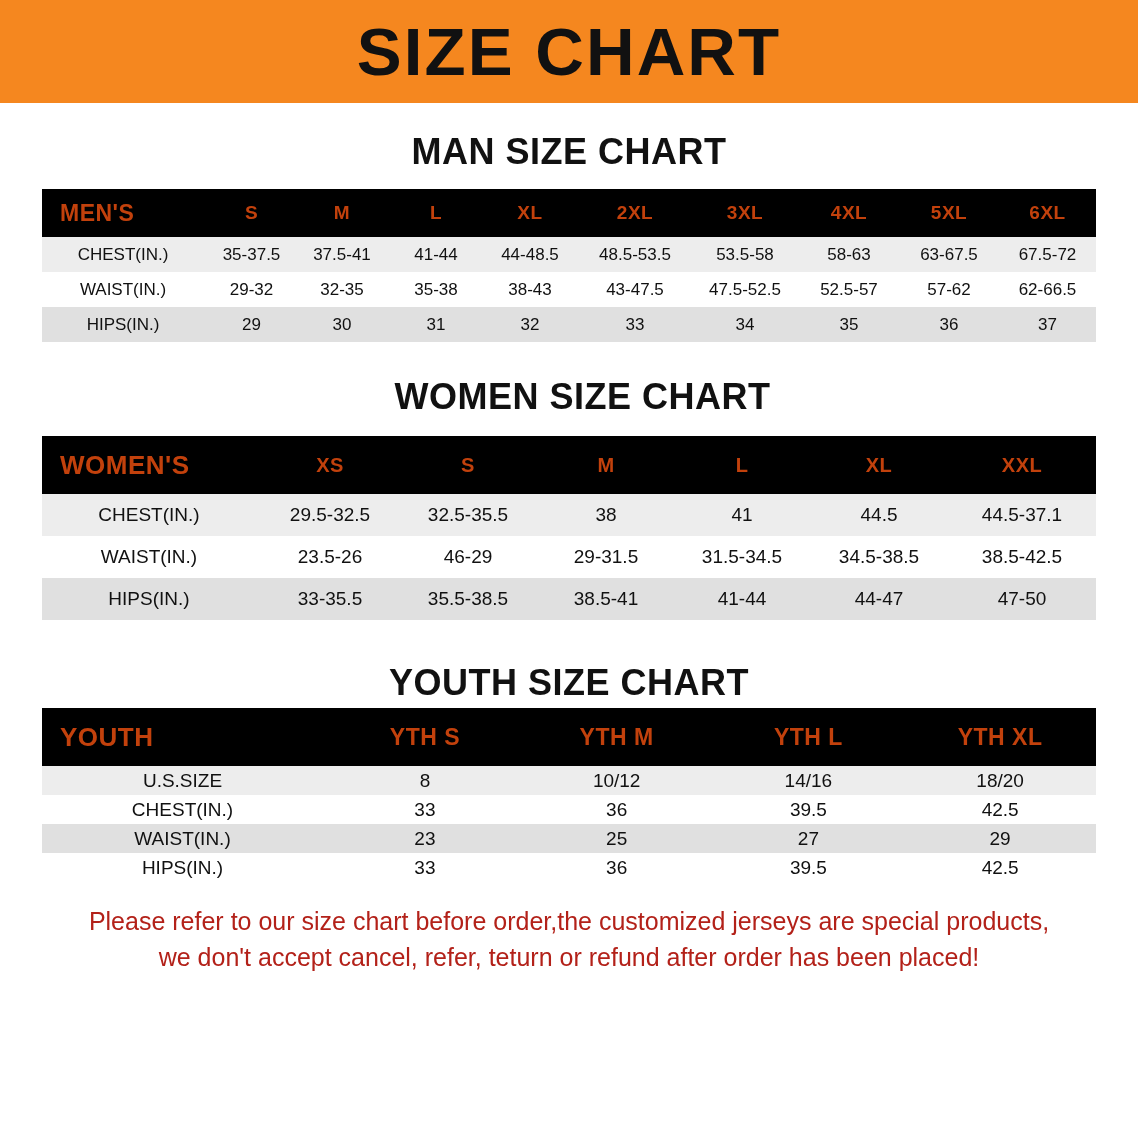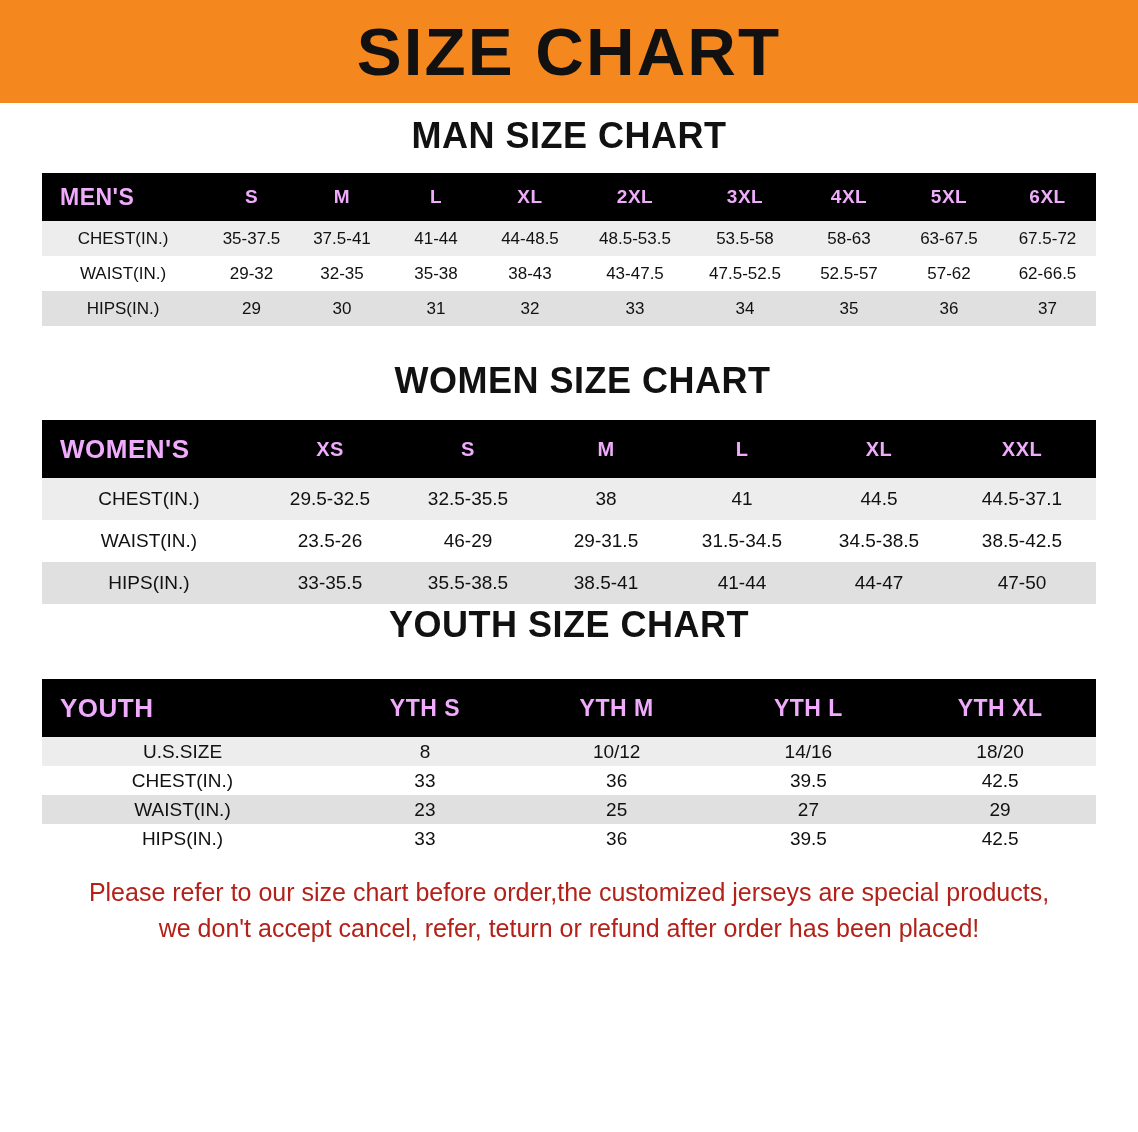--- a/index.html
+++ b/index.html
@@ -36,23 +36,23 @@
     transform: scaleX(1.02);
   }
 
   
   .section-heading {
     text-align: center;
     font-weight: bold;
     color: #111111;
     font-family: "Liberation Sans", sans-serif;
   }
-  .h-man   { font-size: 36px; margin-top: 12px; letter-spacing: 0.5px; }
+  .h-man   { font-size: 36px; margin-top: 28px; letter-spacing: 0.5px; }
   .h-women { font-size: 36px; margin-top: 34px; letter-spacing: 0.5px; padding-left: 27px; }
-  .h-youth { font-size: 36px; letter-spacing: 0.5px; }
+  .h-youth { font-size: 36px; margin-top: 42px; letter-spacing: 0.5px; }
 
   
   .table-wrap {
     margin: 0 auto;
     width: 1054px;
   }
   table.size-table {
     width: 100%;
     border-collapse: collapse;
     table-layout: fixed;
@@ -61,21 +61,21 @@
   table.size-table th,
   table.size-table td {
     text-align: center;
     color: #111111;
     font-weight: normal;
     padding: 0;
   }
   
   .size-table thead tr { background: #000000; }
   .size-table thead th {
-    color: #f0abfc;
+    color: #c2410c;
     font-weight: bold;
     height: 48px;
     font-size: 21px;
     letter-spacing: 0.5px;
   }
   .size-table thead th.label-col {
     text-align: left;
     padding-left: 18px;
     font-size: 24px;
     letter-spacing: 0.5px;
@@ -100,21 +100,21 @@
   #men-table tbody td { font-size: 17px; height: 35px; }
   #men-table { margin-top: 16px; }
 
   
   #women-table { margin-top: 18px; }
   #women-table thead th { height: 58px; font-size: 20px; }
   #women-table thead th.label-col { font-size: 26px; }
   #women-table tbody td { height: 42px; font-size: 19px; }
 
   
-  #youth-table { margin-top: 33px; }
+  #youth-table { margin-top: 4px; }
   #youth-table thead th { height: 58px; font-size: 23px; }
   #youth-table thead th.label-col { font-size: 26px; }
   #youth-table tbody td { height: 29px; font-size: 19px; }
 
   
   .note {
     margin: 22px auto 0 auto;
     width: 1070px;
     text-align: center;
     color: #B32119;

